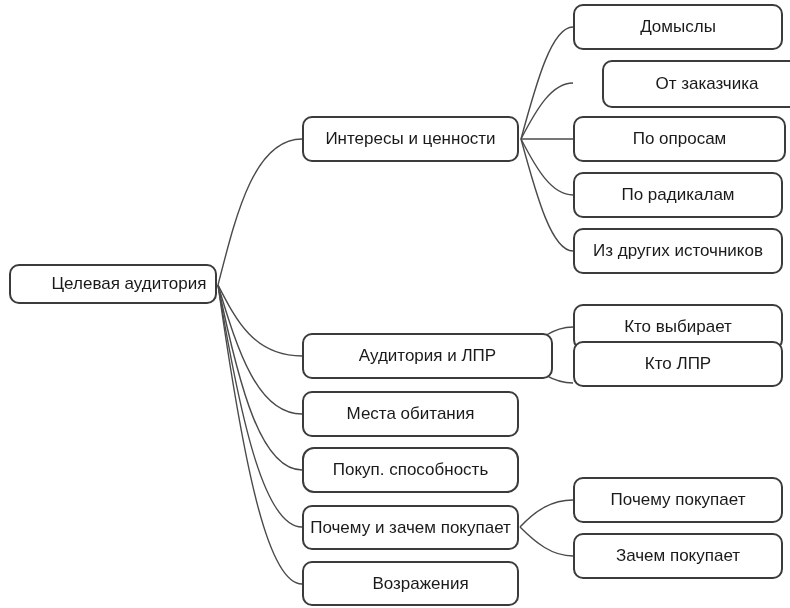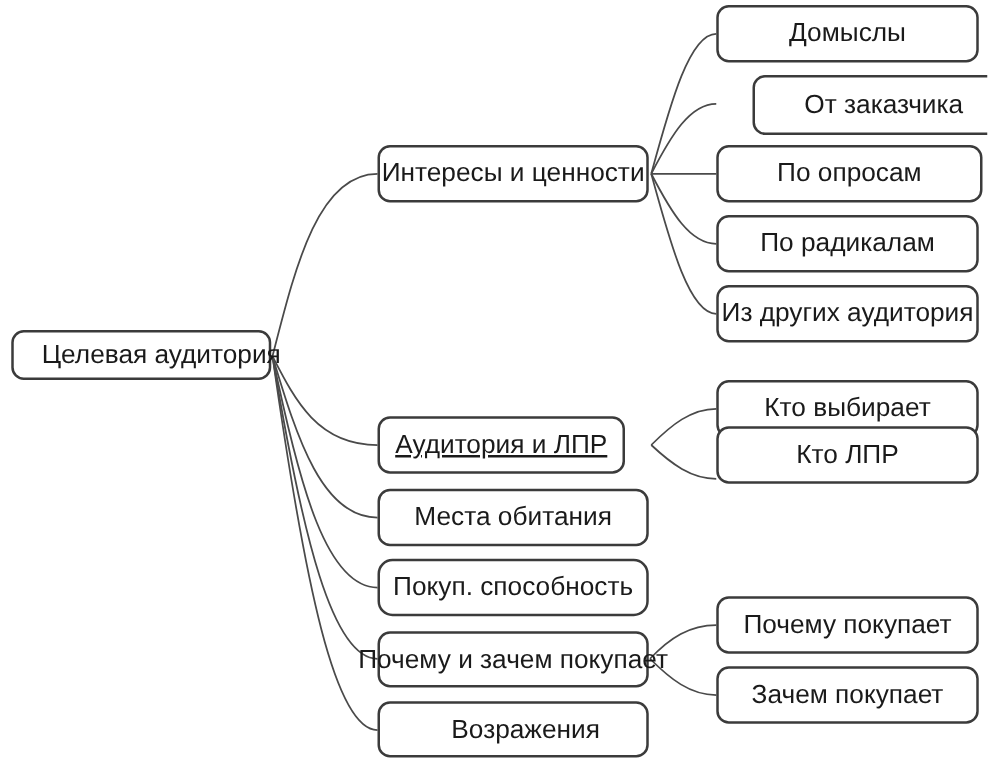--- a/index.html
+++ b/index.html
@@ -37,21 +37,21 @@
   .node {
     position: absolute;
     box-sizing: border-box;
     background: var(--fill);
     border: 2px solid var(--border);
     border-radius: 10px;
     display: flex;
     align-items: center;
     justify-content: center;
     color: var(--text);
-    font-size: 21px;
+    font-size: 17px;
     white-space: nowrap;
     cursor: default;
   }
   .node span {
     display: block;
     line-height: 1;
     padding-bottom: 1px;
   }
 </style>
 </head>
@@ -81,21 +81,21 @@
     <path class="edge" d="M520,527 C536,543 552,556 573,556"></path>
   </svg>
 
   <div class="node" style="left:9px; top:264px; width:208px; height:40px;padding-left:32px;">
     <span>Целевая аудитория</span>
   </div>
 
   <div class="node" style="left:302px; top:116px; width:217px; height:46px;">
     <span>Интересы и ценности</span>
   </div>
-  <div class="node" style="left:302px; top:333px; width:198px; height:46px;text-decoration:underline;">
+  <div class="node" style="left:302px; top:333px; width:251px; height:46px;">
     <span>Аудитория и ЛПР</span>
   </div>
   <div class="node" style="left:302px; top:391px; width:217px; height:46px;">
     <span>Места обитания</span>
   </div>
   <div class="node" style="left:302px; top:447px; width:217px; height:46px;border-radius:12px;">
     <span>Покуп. способность</span>
   </div>
   <div class="node" style="left:302px; top:505px; width:217px; height:45px;">
     <span>Почему и зачем покупает</span>
@@ -110,21 +110,21 @@
   <div class="node" style="left:573px; top:60px; width:210px; height:48px;margin-left:29px;">
     <span>От заказчика</span>
   </div>
   <div class="node" style="left:573px; top:116px; width:213px; height:46px;">
     <span>По опросам</span>
   </div>
   <div class="node" style="left:573px; top:172px; width:210px; height:46px;">
     <span>По радикалам</span>
   </div>
   <div class="node" style="left:573px; top:228px; width:210px; height:46px;">
-    <span>Из других аудитория</span>
+    <span>Из других источников</span>
   </div>
 
   <div class="node" style="left:573px; top:304px; width:210px; height:46px;">
     <span>Кто выбирает</span>
   </div>
   <div class="node" style="left:573px; top:341px; width:210px; height:46px;">
     <span>Кто ЛПР</span>
   </div>
 
   <div class="node" style="left:573px; top:477px; width:210px; height:46px;">

